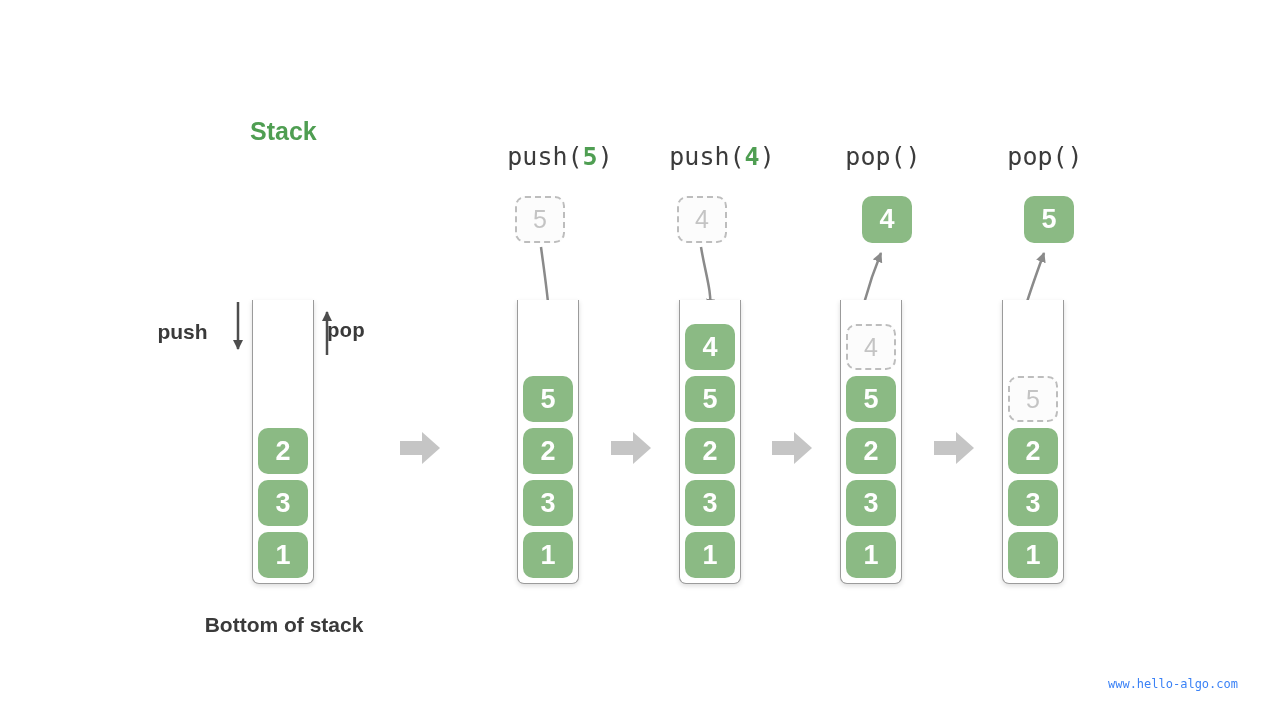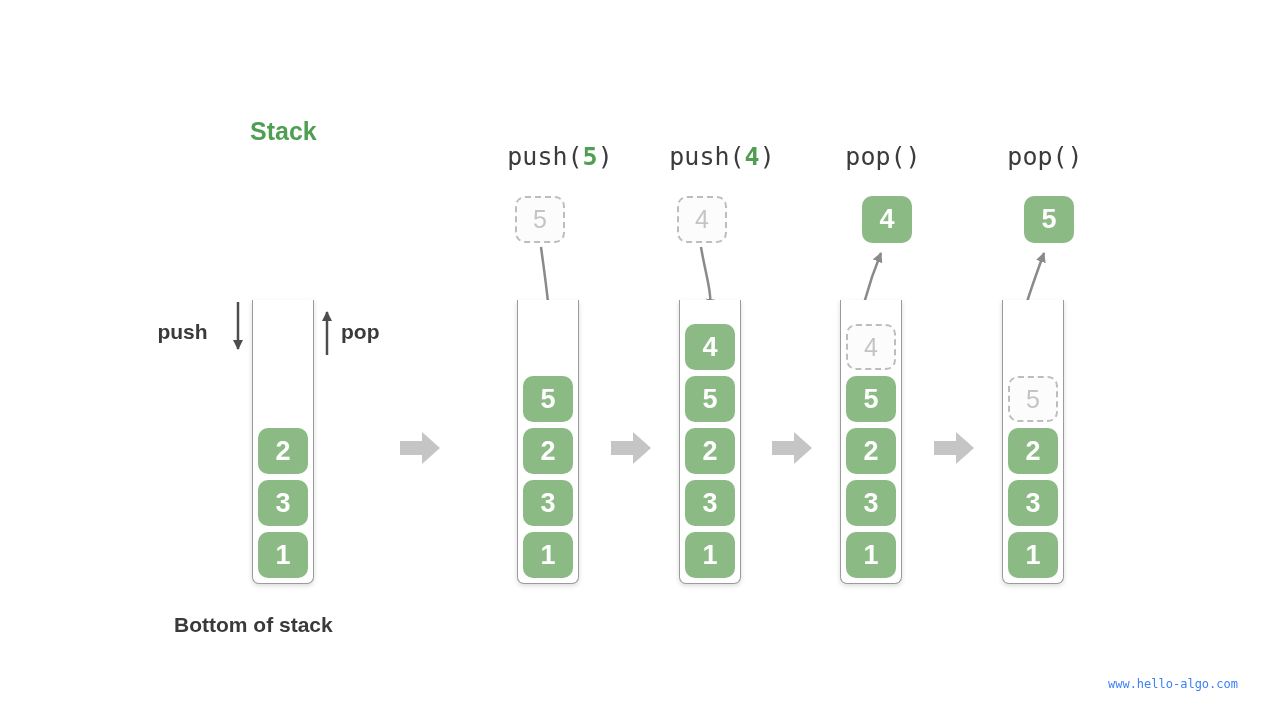--- a/index.html
+++ b/index.html
@@ -3,23 +3,23 @@
 <meta charset="utf-8">
 <style>
   html,body{margin:0;padding:0;background:#fff;}
   .canvas{position:relative;width:1280px;height:720px;background:#ffffff;overflow:hidden;
           font-family:"Liberation Sans",sans-serif;}
 
   .title{position:absolute;left:250px;top:105px;font-size:25px;font-weight:bold;color:#4f9e52;margin-top:12px;}
 
   .biglabel{position:absolute;font-size:21px;font-weight:bold;color:#3a3a3a;}
   .top-label{left:174px;top:245px;width:220px;text-align:center;}
-  .bottom-label{left:174px;top:613px;width:220px;text-align:left;}
+  .bottom-label{left:174px;top:613px;width:220px;text-align:center;}
   .push-label{left:140px;top:320px;width:85px;text-align:center;}
-  .pop-label{left:341px;top:320px;width:85px;text-align:left;}
+  .pop-label{left:327px;top:320px;width:85px;text-align:left;font-family:Liberation Mono, monospace;}
 
   .op-header{position:absolute;top:142px;width:160px;text-align:center;
              font-family:"DejaVu Sans Mono",monospace;font-size:25px;color:#3b3b3b;}
   .op-header .arg{color:#4f9e52;font-weight:bold;}
   .hdr-1{left:480px;} .hdr-2{left:642px;} .hdr-3{left:803px;} .hdr-4{left:965px;}
 
   .container{position:absolute;top:300px;width:62px;height:284px;box-sizing:border-box;
              border:1.6px solid #9b9b9b;border-top:none;border-radius:0 0 7px 7px;
              background:#ffffff;box-shadow:0 2px 5px rgba(0,0,0,0.14);}
   .c-1{left:252px;} .c-2{left:517px;} .c-3{left:679px;} .c-4{left:840px;} .c-5{left:1002px;}

